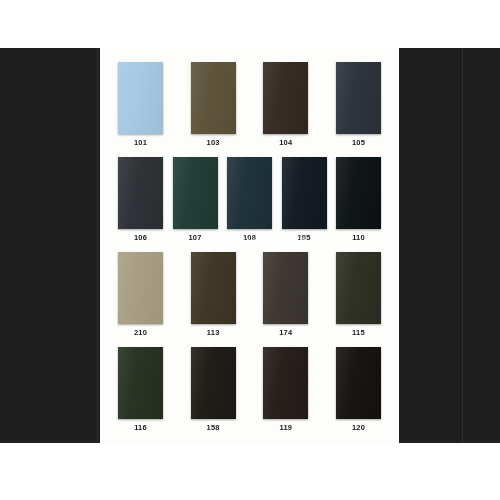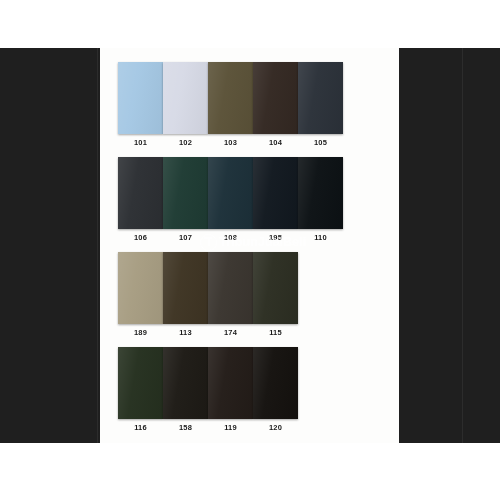--- a/index.html
+++ b/index.html
@@ -50,20 +50,21 @@
     position: absolute;
     left: 0;
     top: 0;
     width: 100%;
     padding: 14px 18px 0 18px;
     box-sizing: border-box;
   }
 
   .row {
     display: flex;
+    justify-content: space-between;
     margin-bottom: 9px;
   }
 
   .cell {
     width: 45px;
     display: flex;
     flex-direction: column;
     align-items: center;
   }
 
@@ -153,24 +154,20 @@
   <div class="seam" style="left:462px"></div>
 
   <div class="card">
     <div class="rows" id="rows-root">
         <div class="row">
           <div class="cell">
             <div class="swatch" style="background: rgb(165, 200, 228);"></div>
             <div class="swatch-label">101</div>
           </div>
           <div class="cell">
-            <div class="swatch" style="background: rgb(215, 218, 230);"></div>
-            <div class="swatch-label">102</div>
-          </div>
-          <div class="cell">
             <div class="swatch" style="background: rgb(91, 82, 56);"></div>
             <div class="swatch-label">103</div>
           </div>
           <div class="cell">
             <div class="swatch" style="background: rgb(51, 40, 34);"></div>
             <div class="swatch-label">104</div>
           </div>
           <div class="cell">
             <div class="swatch" style="background: rgb(43, 49, 57);"></div>
             <div class="swatch-label">105</div>
@@ -194,21 +191,21 @@
             <div class="swatch-label">195</div>
           </div>
           <div class="cell">
             <div class="swatch" style="background: rgb(12, 17, 20);"></div>
             <div class="swatch-label">110</div>
           </div>
         </div>
         <div class="row">
           <div class="cell">
             <div class="swatch" style="background: rgb(167, 157, 130);"></div>
-            <div class="swatch-label">189</div>
+            <div class="swatch-label">210</div>
           </div>
           <div class="cell">
             <div class="swatch" style="background: rgb(62, 52, 35);"></div>
             <div class="swatch-label">113</div>
           </div>
           <div class="cell">
             <div class="swatch" style="background: rgb(58, 53, 47);"></div>
             <div class="swatch-label">174</div>
           </div>
           <div class="cell">

